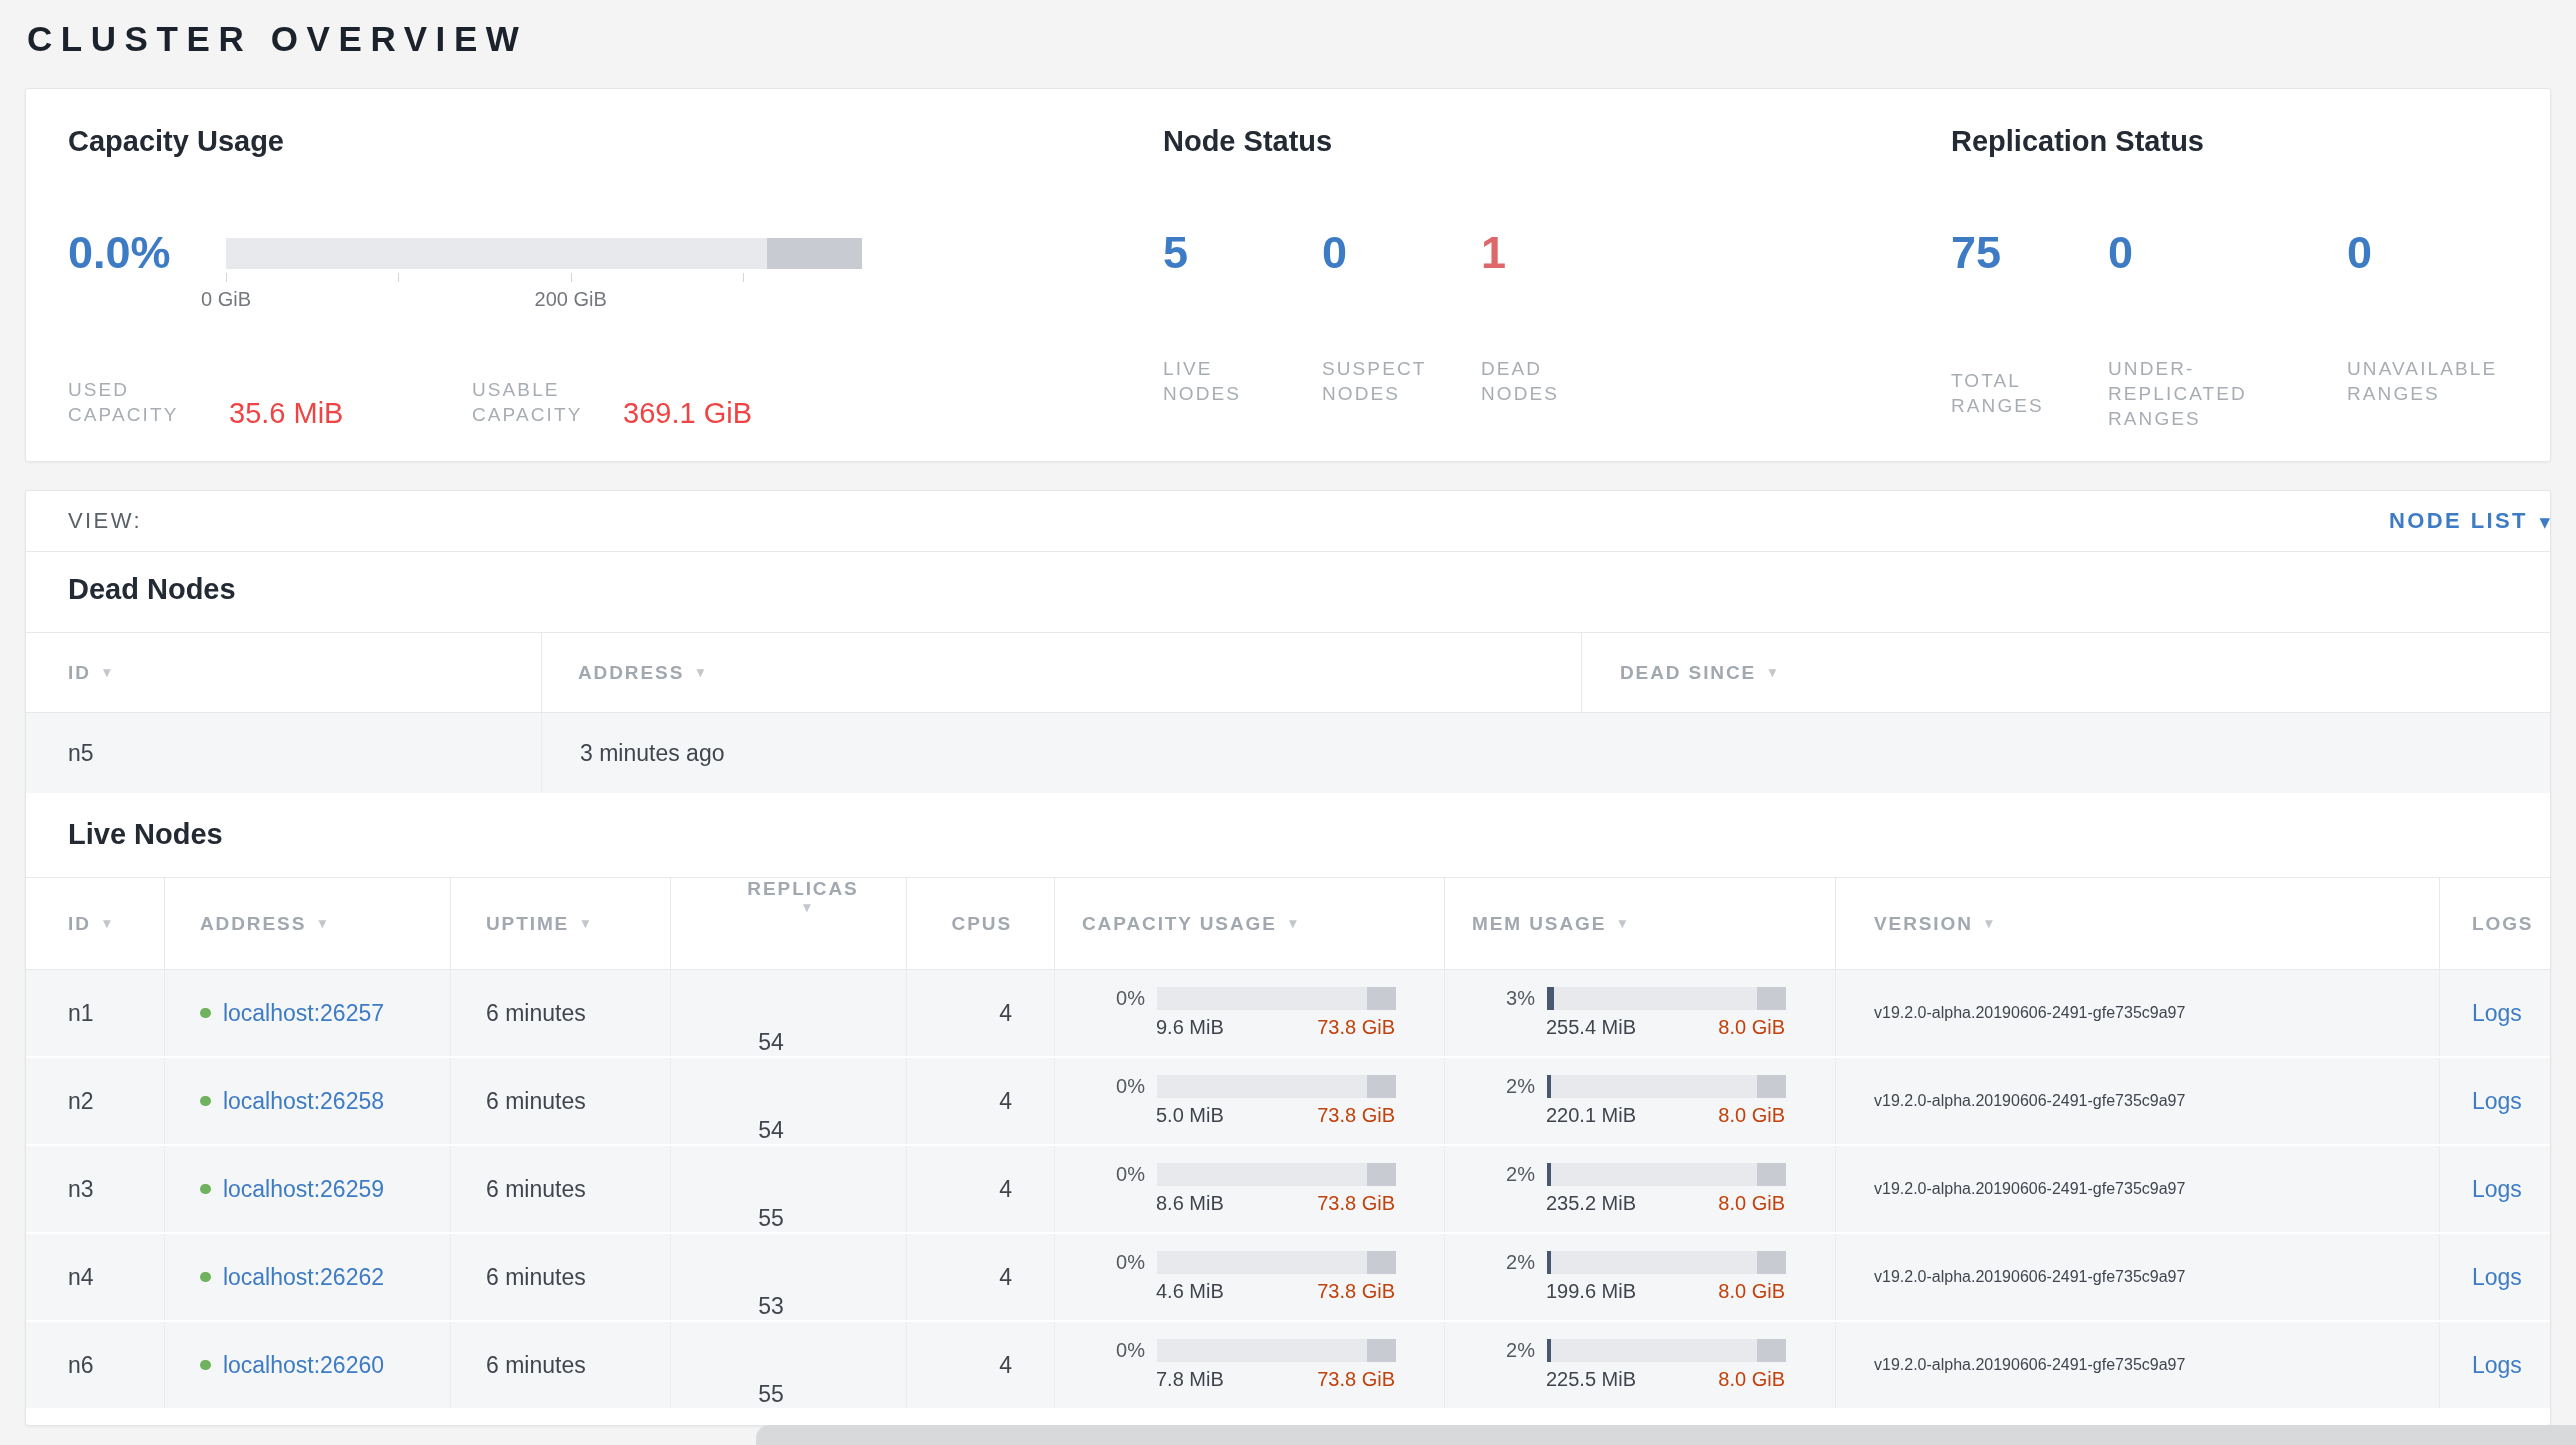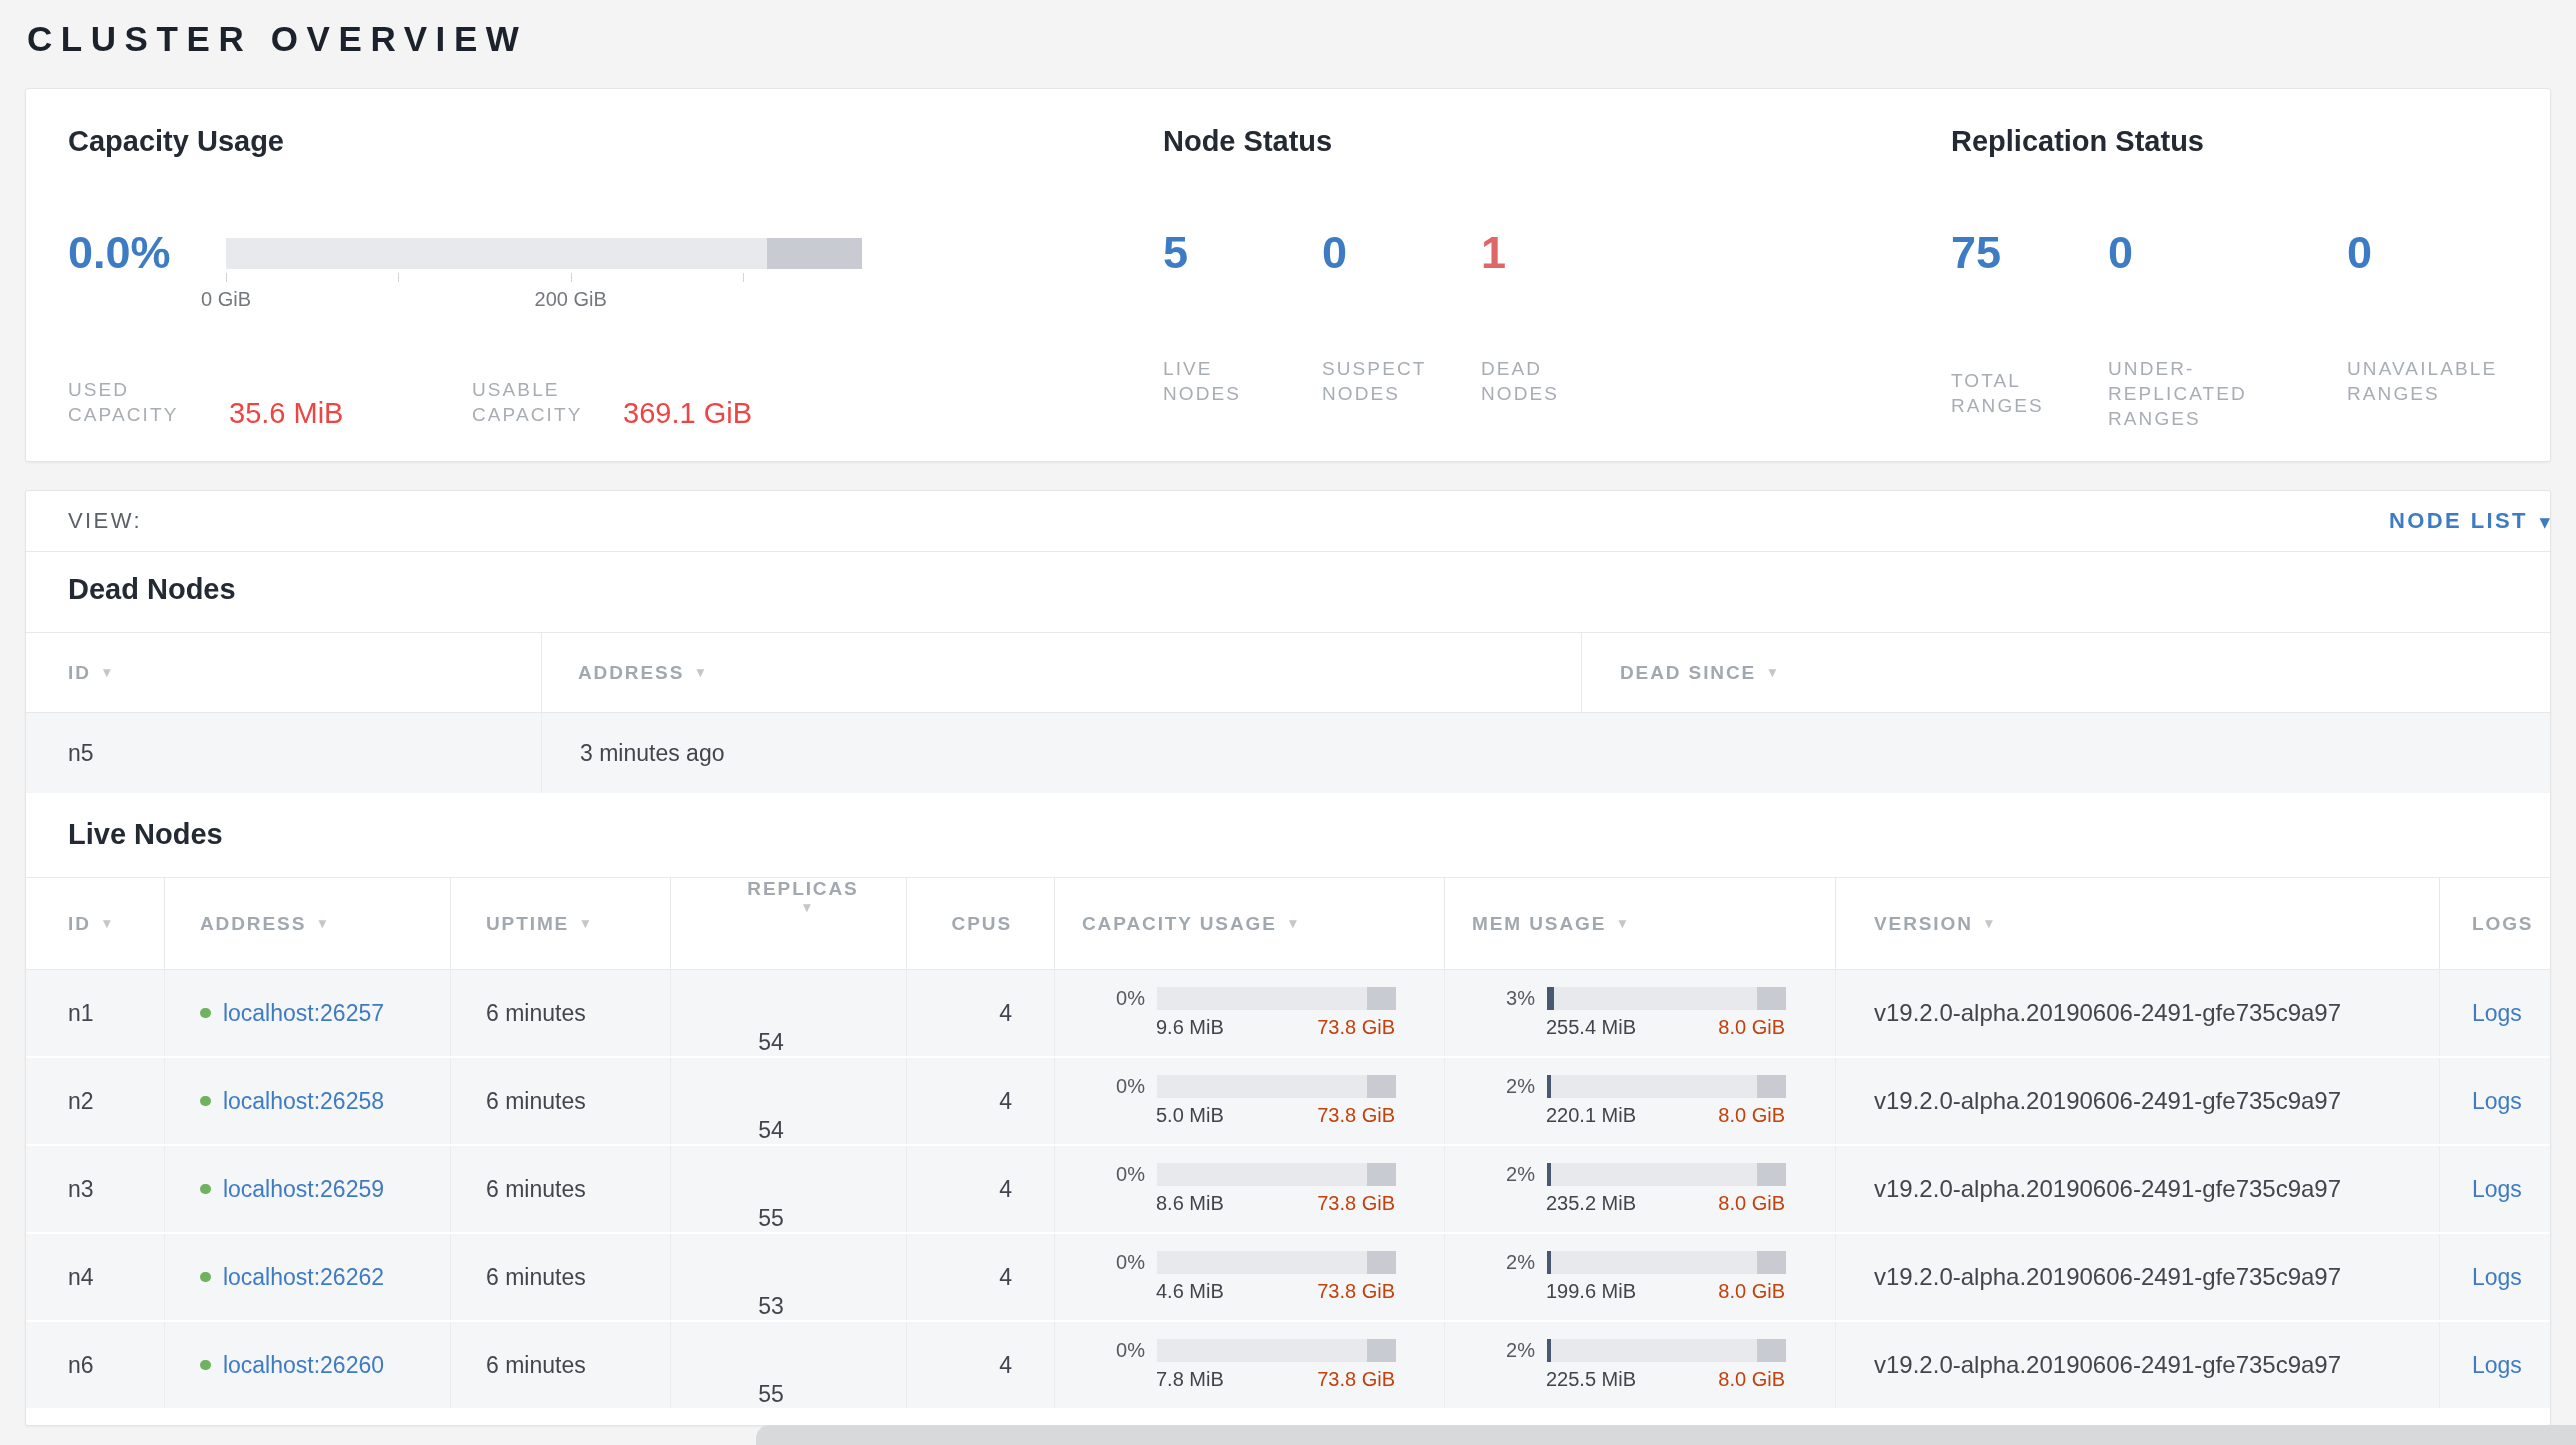--- a/index.html
+++ b/index.html
@@ -90,21 +90,21 @@
     font-size:23px;color:#41464e;border-right:1px solid #ebecee;
   }
   
   .c-did{padding-left:42px;}  .c-daddr{padding-left:36px;}  .c-dsince{padding-left:38px;}
   .c-id{padding-left:42px;}   .c-addr{padding-left:35px;}   .c-up{padding-left:35px;}
   .c-rep{justify-content:flex-end;padding-right:35px;flex-direction:column;}
   .hcell.c-rep{justify-content:flex-start;padding-left:29px;padding-right:0;}
   .c-cpu{justify-content:flex-end;padding-right:42px;}
   .c-cap,.c-mem{padding-left:27px;}
   .bcell.c-cap,.bcell.c-mem{flex-direction:column;align-items:flex-start;justify-content:center;}
-  .c-ver{padding-left:38px;font-size:24px;}
+  .c-ver{padding-left:38px;font-size:16px;}
   .hcell.c-ver{font-size:19px;}
   .c-logs{padding-left:32px;}
   .link{color:#3d7bc4;text-decoration:none;cursor:pointer;}
   .dot{display:inline-block;width:10.5px;height:10.5px;border-radius:50%;margin-right:12.4px;flex:none;}
   .dot.green{background:#70b35f;}
   .dot.red{background:#d9605f;}
   
   .u-top{display:flex;align-items:center;}
   .u-pct{width:63px;text-align:right;font-size:20px;color:#555a61;margin-right:11.5px;}
   .minibar{position:relative;display:inline-block;width:239px;height:23px;background:#e8e9ec;overflow:hidden;}

